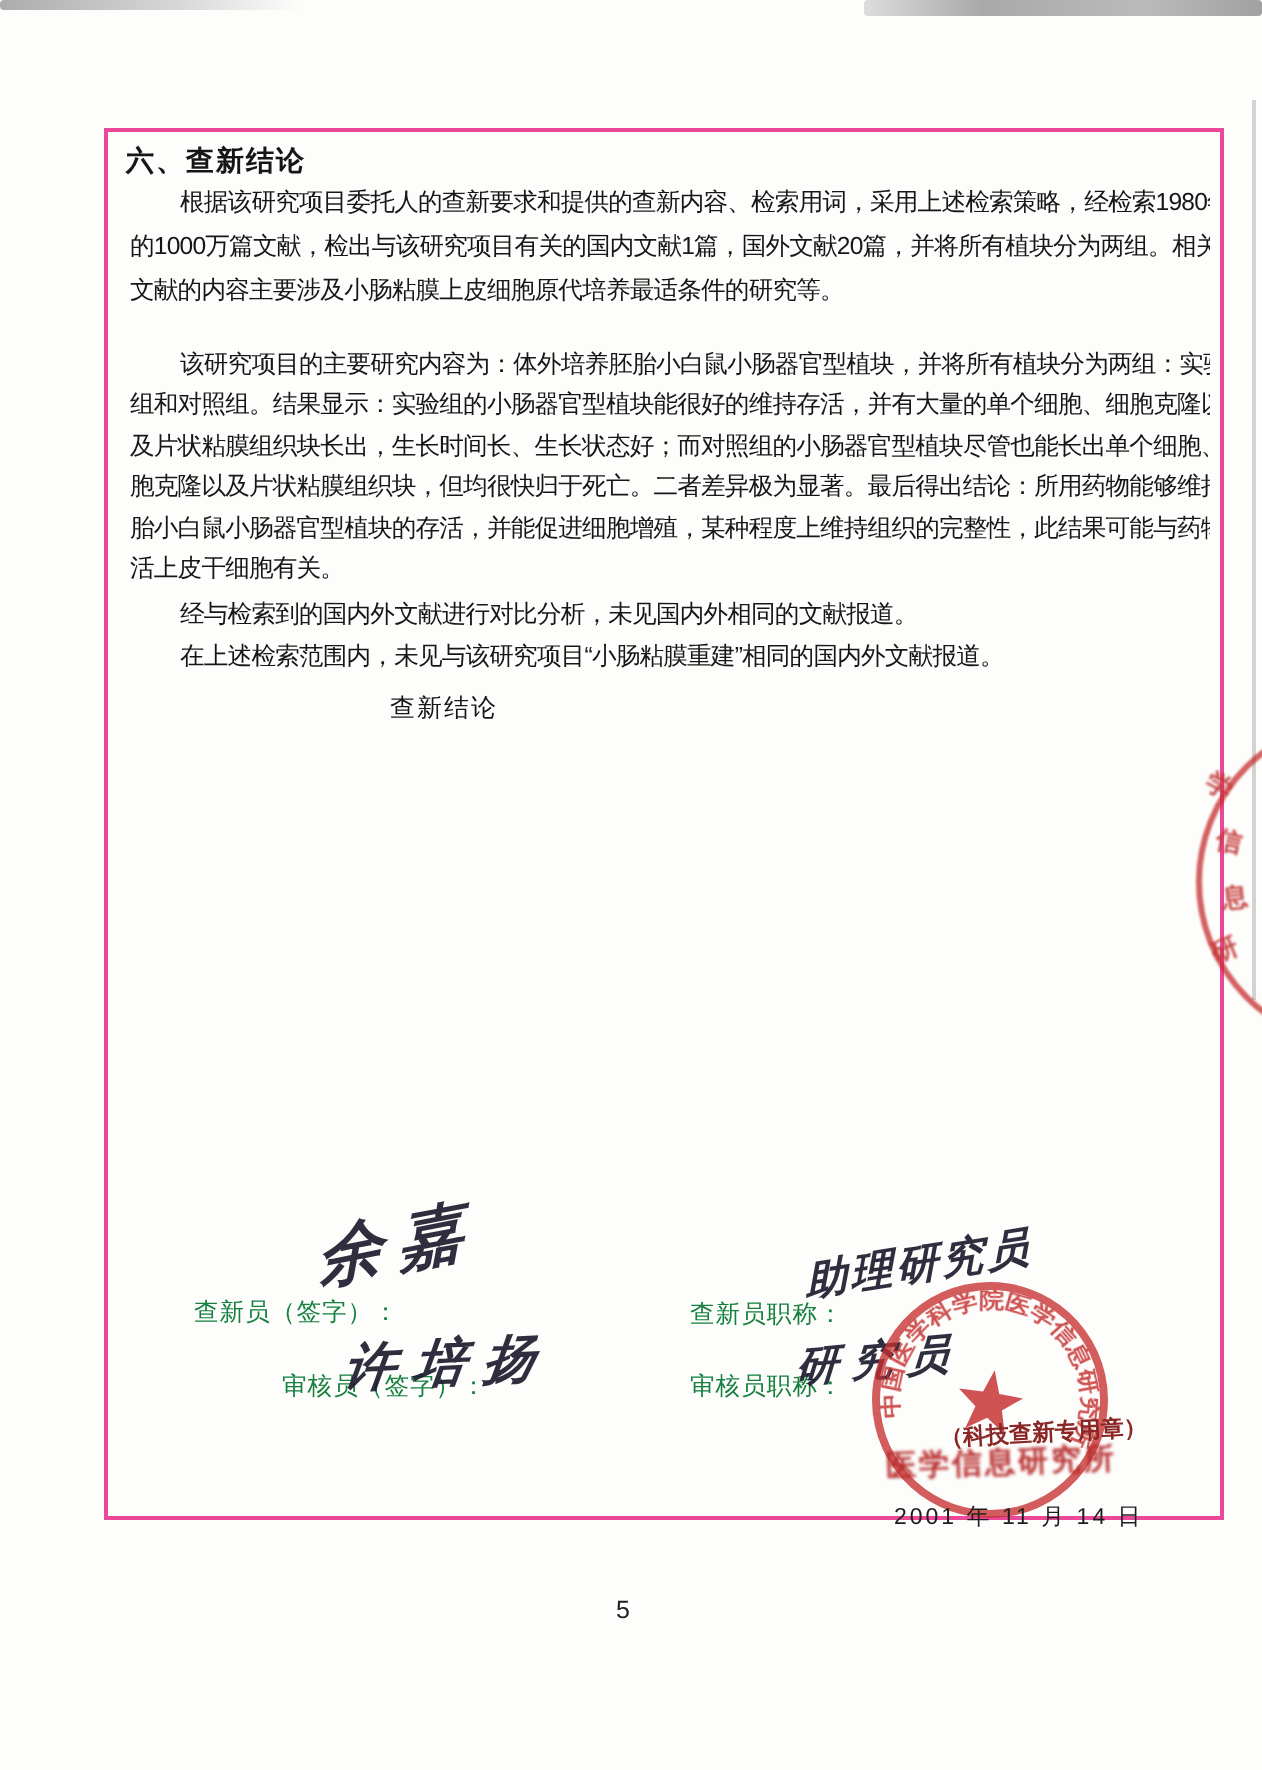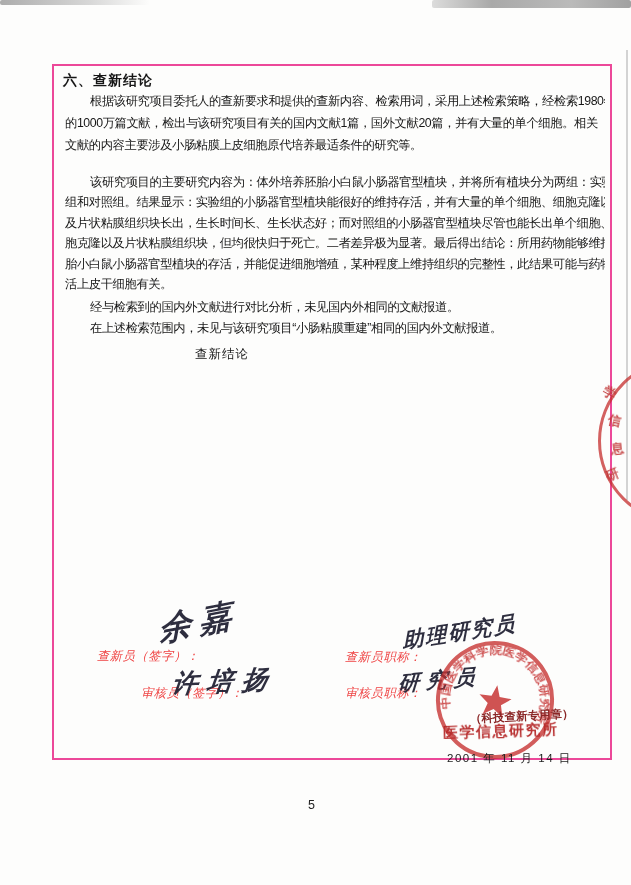--- a/index.html
+++ b/index.html
@@ -14,21 +14,21 @@
   .edge-line{position:absolute;left:626px;top:50px;width:2px;height:450px;background:#c8c8c8;opacity:.8;}
   
   .doc-box{position:absolute;left:52px;top:64px;width:556px;height:692px;border:2px solid #ec4899;}
   .doc-title{position:absolute;left:9px;top:6px;font-size:14px;font-weight:bold;letter-spacing:1px;white-space:nowrap;}
   .para{position:absolute;left:11px;width:540px;}
   .line{white-space:nowrap;font-size:12.3px;letter-spacing:-0.4px;line-height:21.8px;height:21.8px;overflow:hidden;}
   .p2 .line{line-height:20.4px;height:20.4px;}
   .indent{padding-left:25px;}
   .attest{position:absolute;left:141px;top:280px;font-size:12.5px;letter-spacing:1px;white-space:nowrap;}
   
-  .sig-label{position:absolute;font-size:12.3px;letter-spacing:.5px;white-space:nowrap;color:#ef4444;font-style:italic;}
+  .sig-label{position:absolute;font-size:12.3px;letter-spacing:.5px;white-space:nowrap;color:#15803d;}
   .hand{position:absolute;font-family:"DejaVu Serif",serif;font-style:italic;font-weight:600;color:#1d1d30;white-space:nowrap;opacity:.92;}
   .hand-sig1{left:158px;top:600px;font-size:33px;letter-spacing:8px;transform:rotate(-11deg) skewX(-8deg);}
   .hand-sig2{left:172px;top:664px;font-size:26px;letter-spacing:9px;transform:rotate(-3deg) skewX(-10deg);}
   .hand-title1{left:402px;top:618px;font-size:21px;letter-spacing:2px;transform:rotate(-9deg) skewX(-6deg);}
   .hand-title2{left:398px;top:666px;font-size:21px;letter-spacing:7px;transform:rotate(-5deg) skewX(-9deg);}
   
   .seal-svg{position:absolute;left:425px;top:630px;transform:rotate(9deg);opacity:.92;}
   .seal-label{position:absolute;left:470px;top:709px;font-size:11.5px;letter-spacing:0;color:#8a2626;transform:rotate(-3deg);white-space:nowrap;font-weight:bold;}
   .seal-overprint{position:absolute;left:443px;top:722px;font-size:15px;font-weight:bold;color:#b62a2a;letter-spacing:1.5px;filter:blur(.7px);transform:rotate(-2deg);white-space:nowrap;opacity:.95;}
   .seal-date{position:absolute;left:447px;top:736px;font-size:11.5px;letter-spacing:1.5px;color:#1d1d1d;white-space:nowrap;margin-top:15px;}
@@ -44,21 +44,21 @@
 
   <div class="smudge smudge-tl"></div>
   <div class="smudge smudge-tr"></div>
   <div class="edge-line"></div>
 
   <div class="doc-box">
     <div class="doc-title">六、查新结论</div>
 
     <div class="para" style="top:25px;">
       <div class="line indent">根据该研究项目委托人的查新要求和提供的查新内容、检索用词，采用上述检索策略，经检索1980年</div>
-      <div class="line">的1000万篇文献，检出与该研究项目有关的国内文献1篇，国外文献20篇，并有大量的单个细胞。相关</div>
+      <div class="line">的1000万篇文献，检出与该研究项目有关的国内文献1篇，国外文献20篇，并将所有植块分为两组。相关</div>
       <div class="line">文献的内容主要涉及小肠粘膜上皮细胞原代培养最适条件的研究等。</div>
     </div>
 
     <div class="para p2" style="top:106px;">
       <div class="line indent">该研究项目的主要研究内容为：体外培养胚胎小白鼠小肠器官型植块，并将所有植块分为两组：实验</div>
       <div class="line">组和对照组。结果显示：实验组的小肠器官型植块能很好的维持存活，并有大量的单个细胞、细胞克隆以</div>
       <div class="line">及片状粘膜组织块长出，生长时间长、生长状态好；而对照组的小肠器官型植块尽管也能长出单个细胞、细</div>
       <div class="line">胞克隆以及片状粘膜组织块，但均很快归于死亡。二者差异极为显著。最后得出结论：所用药物能够维持胚</div>
       <div class="line">胎小白鼠小肠器官型植块的存活，并能促进细胞增殖，某种程度上维持组织的完整性，此结果可能与药物激</div>
       <div class="line">活上皮干细胞有关。</div>

